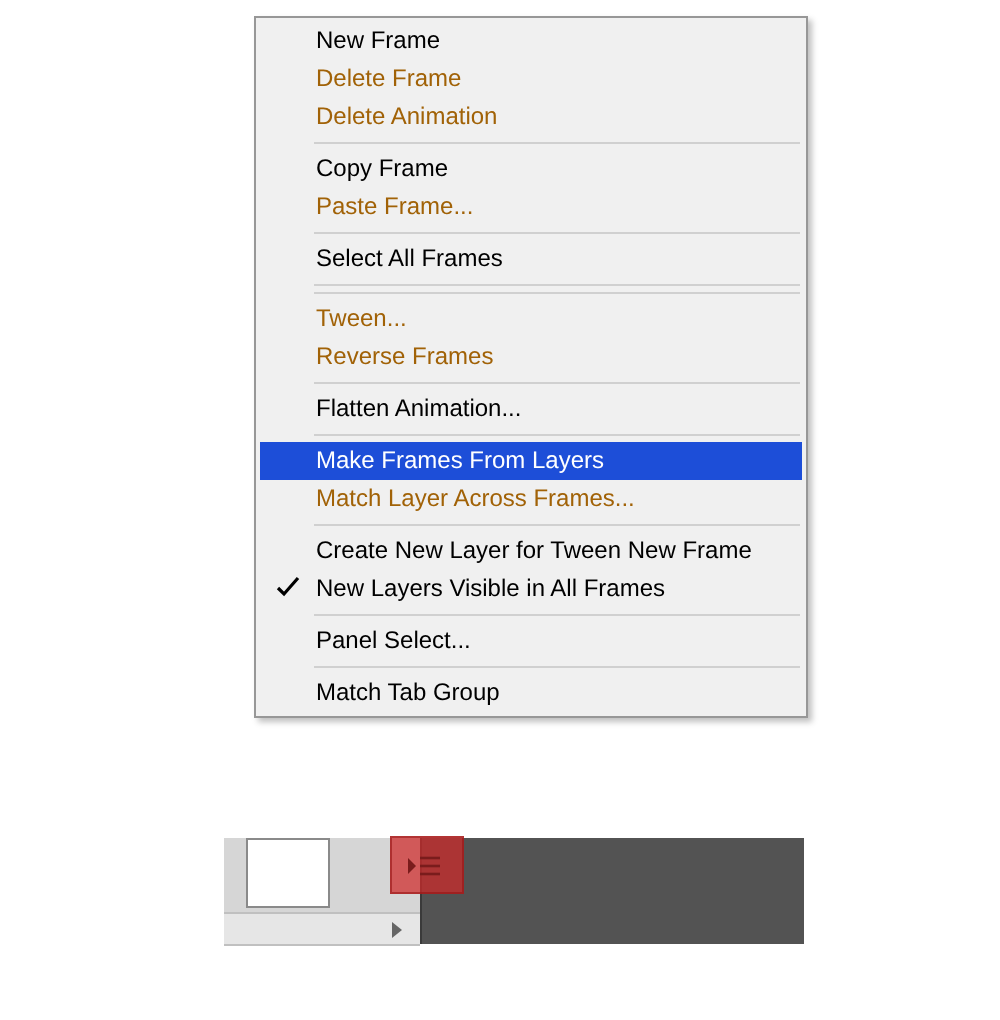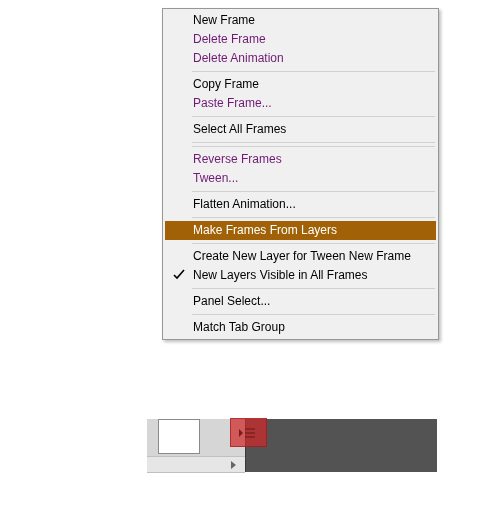--- a/index.html
+++ b/index.html
@@ -9,21 +9,20 @@
     height: 510px;
     font-family: "Segoe UI", Tahoma, Arial, sans-serif;
     font-size: 12px;
     background: #fff;
     overflow: hidden;
   }
   .stage {
     position: relative;
     width: 460px;
     height: 510px;
-    margin-left: 35px;
   }
   
   .panel-bg {
     position: absolute;
     left: 112px;
     top: 419px;
     width: 290px;
     height: 53px;
     background: #535353;
   }
@@ -94,24 +93,24 @@
     position: relative;
     height: 19px;
     line-height: 19px;
     padding-left: 28px;
     padding-right: 18px;
     color: #000;
     white-space: nowrap;
     cursor: default;
   }
   .menu-item.disabled {
-    color: #701a75;
+    color: #a16207;
   }
   .menu-item.highlight {
-    background: #a16207;
+    background: #1d4ed8;
     color: #fff;
   }
   .menu-item .check {
     position: absolute;
     left: 8px;
     top: 2px;
     width: 14px;
     height: 14px;
     color: #000;
   }
@@ -156,26 +155,27 @@
       <div class="menu-item"><span>New Frame</span></div>
       <div class="menu-item disabled"><span>Delete Frame</span></div>
       <div class="menu-item disabled"><span>Delete Animation</span></div>
       <div class="menu-sep"></div>
       <div class="menu-item"><span>Copy Frame</span></div>
       <div class="menu-item disabled"><span>Paste Frame...</span></div>
       <div class="menu-sep"></div>
       <div class="menu-item"><span>Select All Frames</span></div>
       <div class="menu-sep"></div>
       <div class="menu-sep"></div>
+      <div class="menu-item disabled"><span>Tween...</span></div>
       <div class="menu-item disabled"><span>Reverse Frames</span></div>
-      <div class="menu-item disabled"><span>Tween...</span></div>
       <div class="menu-sep"></div>
       <div class="menu-item"><span>Flatten Animation...</span></div>
       <div class="menu-sep"></div>
       <div class="menu-item highlight"><span>Make Frames From Layers</span></div>
+      <div class="menu-item disabled"><span>Match Layer Across Frames...</span></div>
       <div class="menu-sep"></div>
       <div class="menu-item"><span>Create New Layer for Tween New Frame</span></div>
       <div class="menu-item"><span class="check"><svg width="12" height="12" viewBox="0 0 12 12">
             <path d="M1 6 L4 9 L11 1" stroke="black" stroke-width="1.6" fill="none"></path>
           </svg></span><span>New Layers Visible in All Frames</span></div>
       <div class="menu-sep"></div>
       <div class="menu-item"><span>Panel Select...</span></div>
       <div class="menu-sep"></div>
       <div class="menu-item"><span>Match Tab Group</span></div>
     </div>

